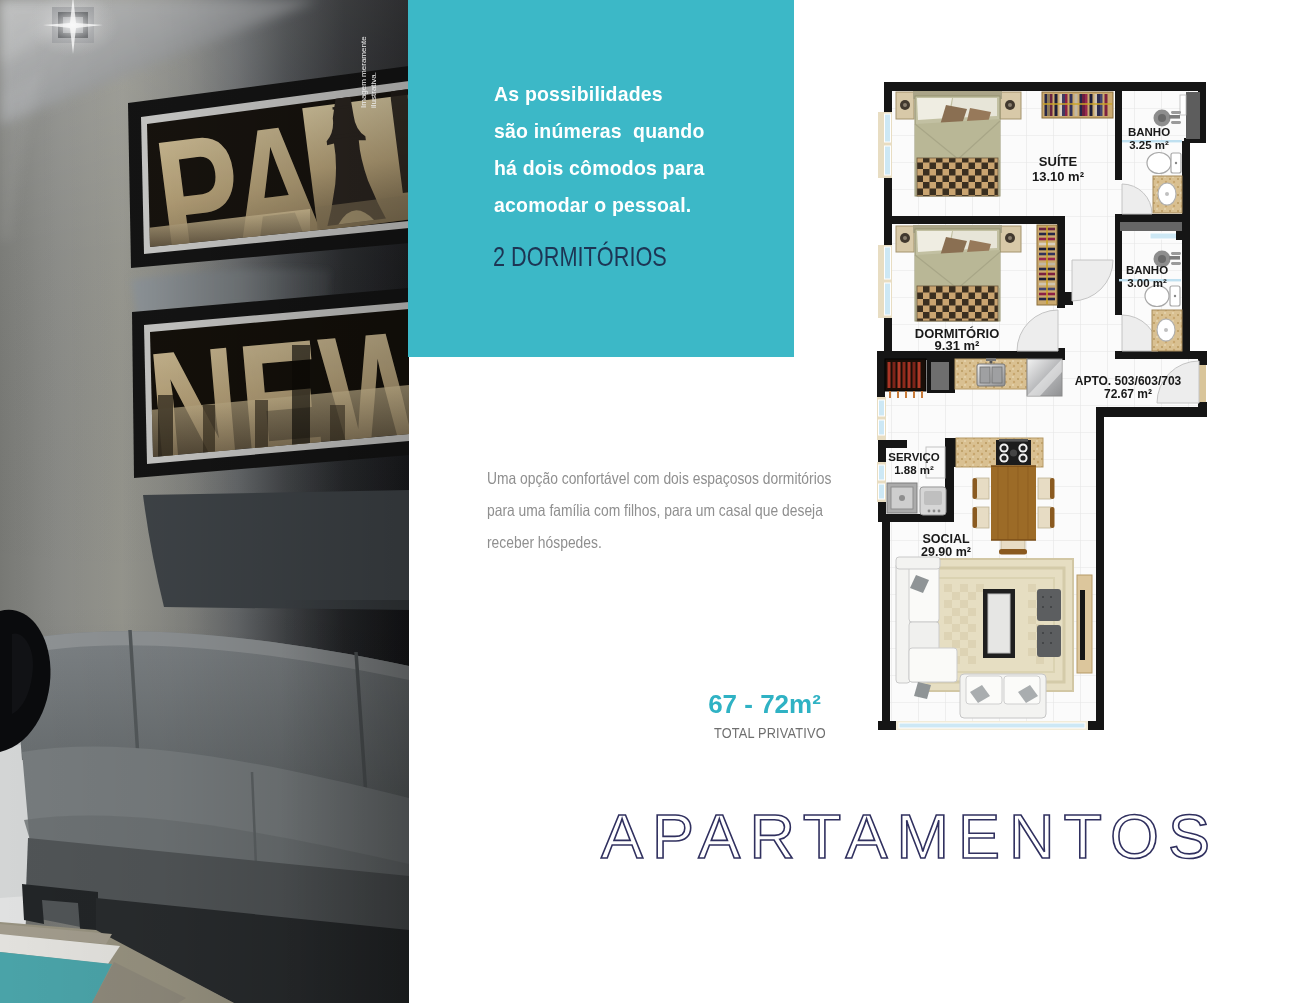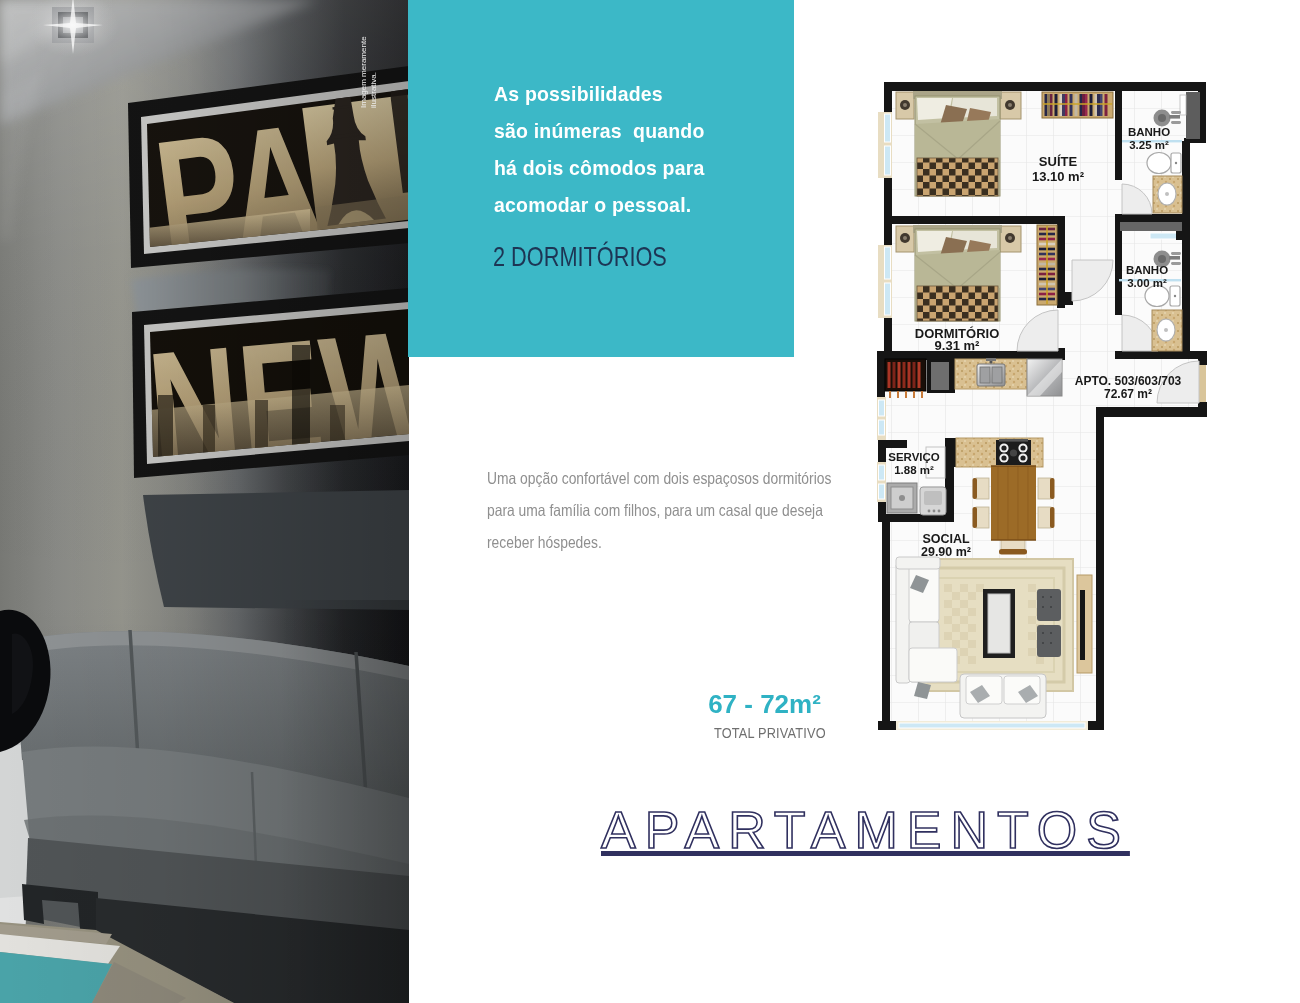--- a/index.html
+++ b/index.html
@@ -191,21 +191,21 @@
 
 <div class="abs" style="left:487px;top:462px;white-space:nowrap;color:#8f8f8f;font-size:16.5px;line-height:32px;transform:scale(0.84,1);transform-origin:0 0;">
 Uma opção confortável com dois espaçosos dormitórios<br>para uma família com filhos, para um casal que deseja<br>receber hóspedes.
 </div>
 
 <div class="abs" style="left:707px;top:667px;width:115px;text-align:center;white-space:nowrap;margin-top:22px;">
   <div style="color:#2fb2c4;font-weight:bold;font-size:26px;letter-spacing:0px;">67 - 72m²</div>
   <div style="color:#6f6f6f;font-size:14.5px;margin-top:5px;letter-spacing:0.2px;transform:scale(0.88,1);transform-origin:50% 0;">TOTAL PRIVATIVO</div>
 </div>
 
-<div class="abs" id="title" style="left:601px;top:800px;color:transparent;-webkit-text-stroke:1.6px #30305f;font-size:52px;letter-spacing:9px;white-space:nowrap;text-decoration:underline;">APARTAMENTOS</div>
+<div class="abs" id="title" style="left:601px;top:800px;color:transparent;-webkit-text-stroke:1.6px #30305f;font-size:63px;letter-spacing:9px;white-space:nowrap;">APARTAMENTOS</div>
 
 <div class="abs" id="plan" style="left:870px;top:75px;width:345px;height:665px;">
 <svg width="345" height="665" viewBox="870 75 345 665" xmlns="http://www.w3.org/2000/svg">
   <defs>
     <pattern id="tiles" width="27" height="27" patternUnits="userSpaceOnUse">
       <rect width="27" height="27" fill="#fbfbfb"></rect>
       <path d="M0,0 H27 M0,0 V27" stroke="#e6e6e6" stroke-width="1.2" fill="none"></path>
     </pattern>
     <linearGradient id="steel" x1="0" y1="0" x2="1" y2="1">
       <stop offset="0" stop-color="#f2f2f2"></stop>

